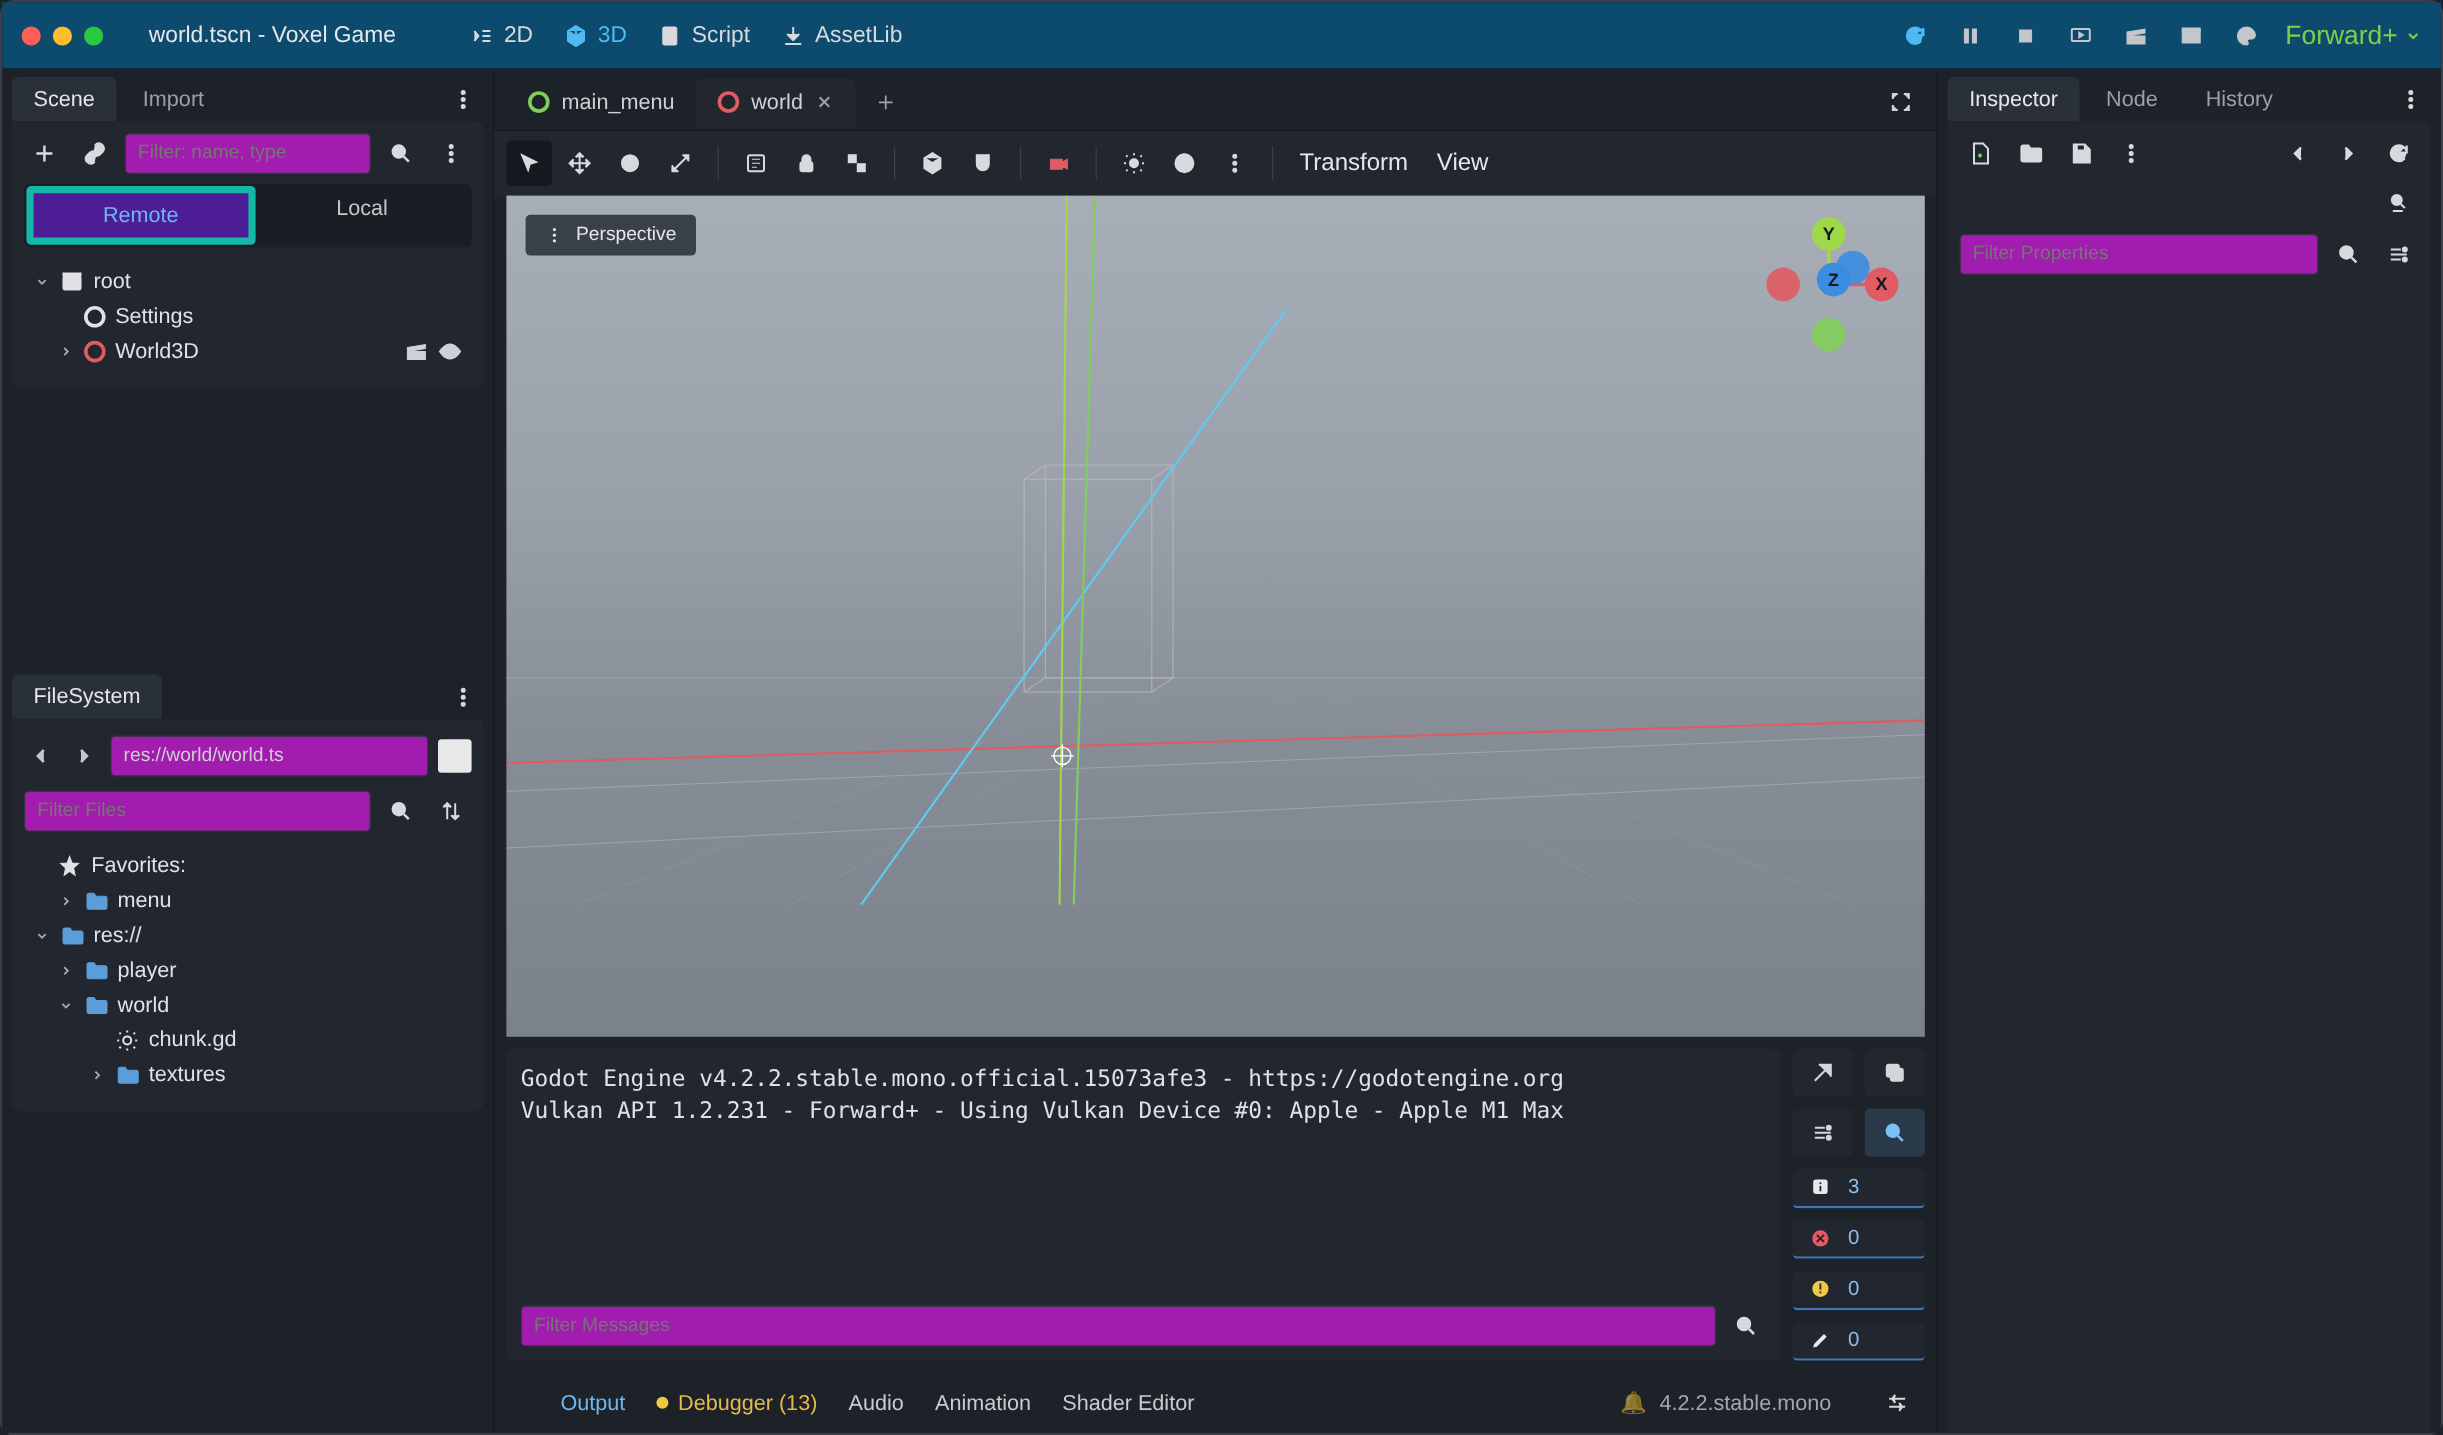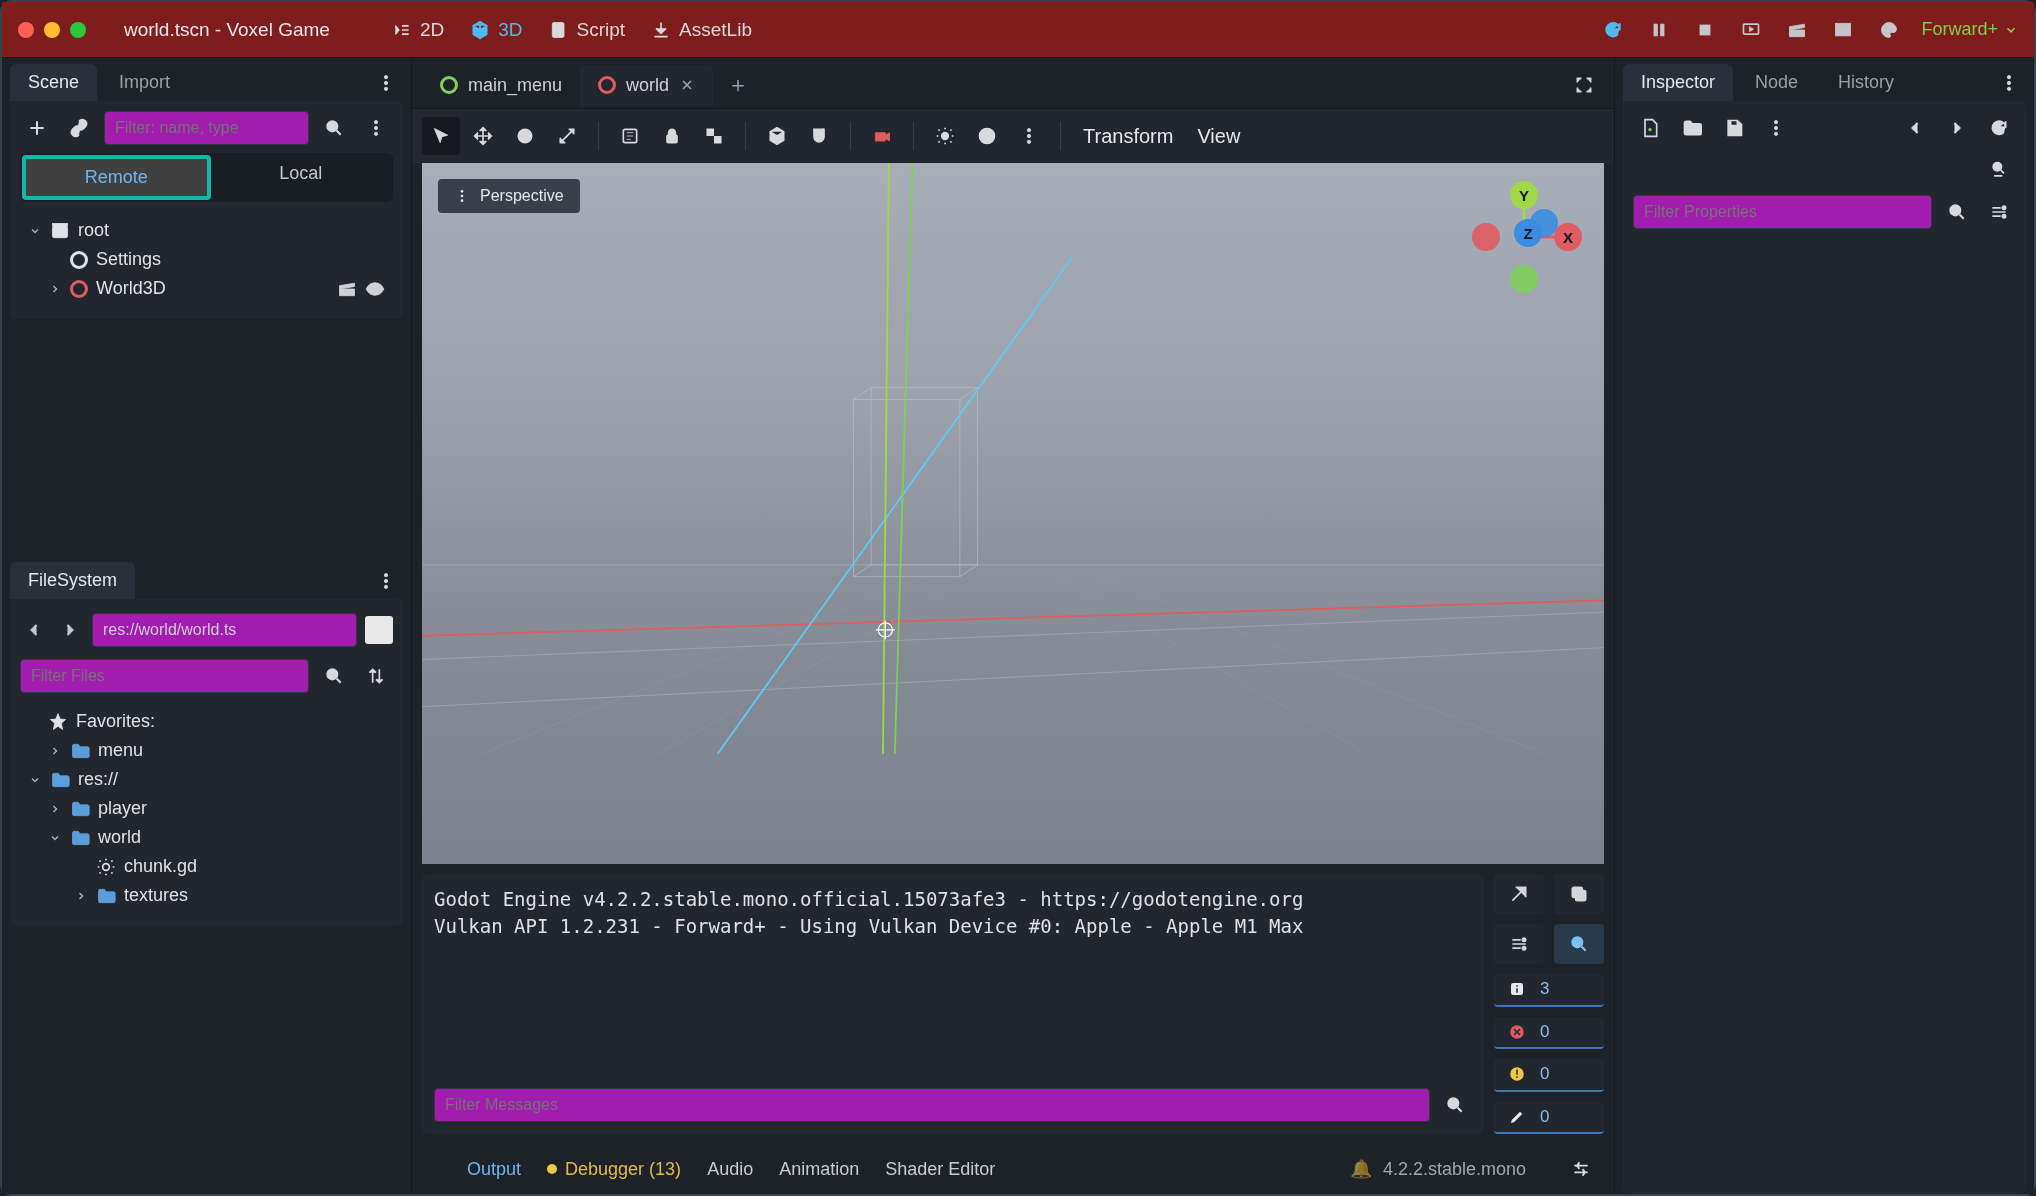--- a/index.html
+++ b/index.html
@@ -1,45 +1,45 @@
 <!DOCTYPE html>
 <html><head>
 <meta charset="utf-8">
 <style>
 * { box-sizing: border-box; margin: 0; padding: 0; font-family: -apple-system, "Segoe UI", Arial, sans-serif; }
 body { background: #1d2229; color: #cdced2; font-size: 14px; overflow: hidden; width: 2036px; height: 1196px; transform-origin: top left; }
 .app { display: grid; grid-template-rows: 56px 1fr; height: 100%; border: 2px solid #3a404a; border-radius: 12px; }
-.titlebar { display: flex; align-items: center; padding: 0 16px; gap: 22px; background: #7f1d1d; border-bottom: 1px solid #15181e; }
+.titlebar { display: flex; align-items: center; padding: 0 16px; gap: 22px; background: #0c4a6e; border-bottom: 1px solid #15181e; }
 .traffic { display: flex; gap: 10px; margin-right: 16px; }
 .dot { width: 16px; height: 16px; border-radius: 50%; }
 .dot.r{background:#ff5f57}.dot.y{background:#febc2e}.dot.g{background:#28c840}
 .title { font-size: 19px; color:#e7e7ea; font-weight:500; margin-right: 40px;}
 .workspace-tabs { display:flex; gap: 26px; align-items:center; }
 .ws-tab { display:flex; align-items:center; gap:8px; color:#d8d9dd; font-size:19px; cursor:pointer; }
 .ws-tab.active { color:#4fbaf0; }
 .spacer { flex:1; }
 .top-actions { display:flex; gap:18px; align-items:center; }
 .icon-btn { width:28px; height:28px; display:flex;align-items:center;justify-content:center; color:#c4c6cb; cursor:pointer; }
 .icon-btn.blue { color:#4fbaf0; }
-.render-mode { color:#83cc4a; font-size:18px; display:flex; align-items:center; gap:6px; }
+.render-mode { color:#83cc4a; font-size:22px; display:flex; align-items:center; gap:6px; }
 .main { display:grid; grid-template-columns: 410px 1fr 420px; min-height:0; }
 .left { display:flex; flex-direction:column; background:#1d2229; border-right:1px solid #15181e; min-height:0; }
 .center { display:flex; flex-direction:column; background:#1d2229; min-width:0; }
 .right { background:#1d2229; border-left:1px solid #15181e; display:flex; flex-direction:column; }
 .dock { display:flex; flex-direction:column; min-height:0; }
 .dock-tabs { display:flex; align-items:center; padding: 6px 8px 0 8px; gap:4px; }
 .dock-tab { padding:8px 18px; color:#9ba0a8; font-size:18px; border-radius:6px 6px 0 0; cursor:pointer; }
 .dock-tab.active { background:#2a303a; color:#e6e7ea; }
 .dock-body { background:#22262e; margin:0 8px; border-radius:0 6px 6px 6px; padding:10px; display:flex; flex-direction:column; gap:8px; min-height:0; }
 .toolbar-row { display:flex; align-items:center; gap:8px; }
 .tool-ic { width:34px; height:34px; display:flex;align-items:center;justify-content:center; color:#d8d9dd; cursor:pointer; border-radius:4px; }
 .input { background:#a21caf; border:1px solid #32363f; color:#cdced2; padding:7px 10px; border-radius:4px; font-size:16px; width:100%; }
 .pill-tabs { display:flex; background:#191d24; border-radius:6px; padding:2px; }
 .pill { flex:1; text-align:center; padding:8px 12px; color:#c5c7cb; font-size:18px; cursor:pointer; border-radius:4px; }
-.pill.active { color:#6fb6f2; border:4px solid #14b8a6; background:#404040; }
+.pill.active { color:#6fb6f2; border:6px solid #14b8a6; background:#4c1d95; }
 .tree { flex:1; overflow:auto; padding:6px 2px; }
 .tree-row { display:flex; align-items:center; gap:8px; padding:4px 6px; font-size:18px; color:#e1e2e5; cursor:pointer; border-radius:4px; white-space:nowrap; }
 .indent1{padding-left:26px}.indent2{padding-left:52px}
 .chev { width:14px; height:14px; display:flex;align-items:center;justify-content:center; color:#a8abb2;}
 .node-ic { width:20px; height:20px; display:flex;align-items:center;justify-content:center; }
 .row-actions{margin-left:auto;display:flex;gap:8px;color:#cfd1d6;}
 .divider { height:8px; }
 .scene-tabs { display:flex; align-items:center; padding:4px 10px 0 10px; gap:0; border-bottom:1px solid #15181e; }
 .scene-tab { display:flex; align-items:center; gap:10px; padding:10px 18px; font-size:18px; color:#cfd1d6; border-radius:6px 6px 0 0; cursor:pointer; }
 .scene-tab.active { background:#22262e; }

